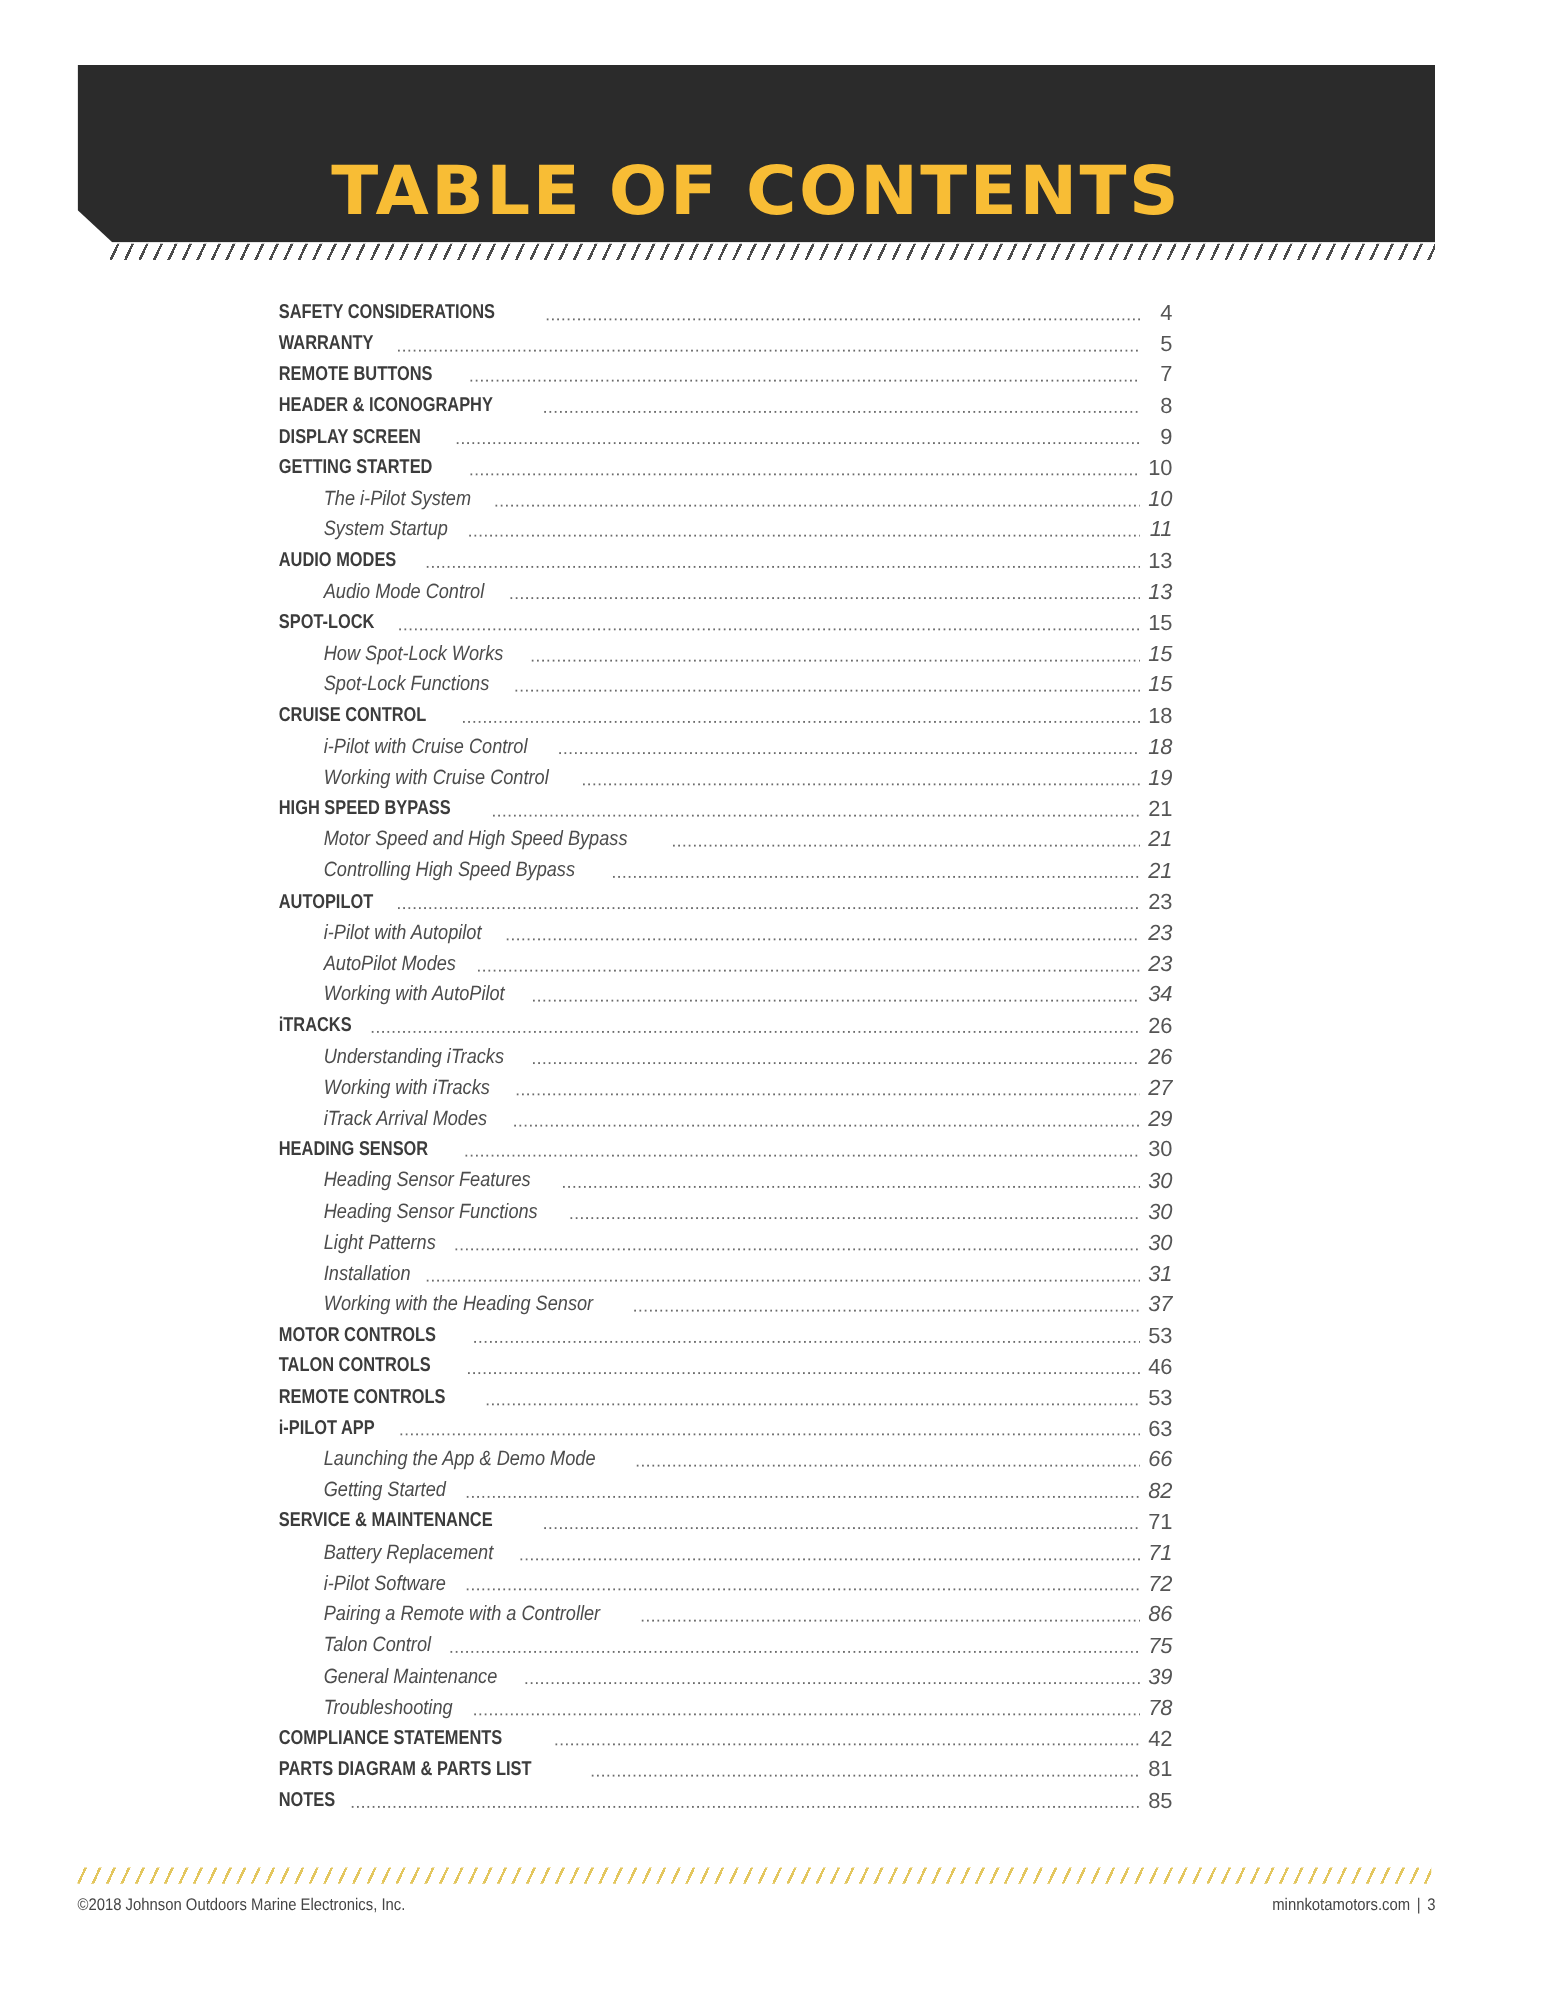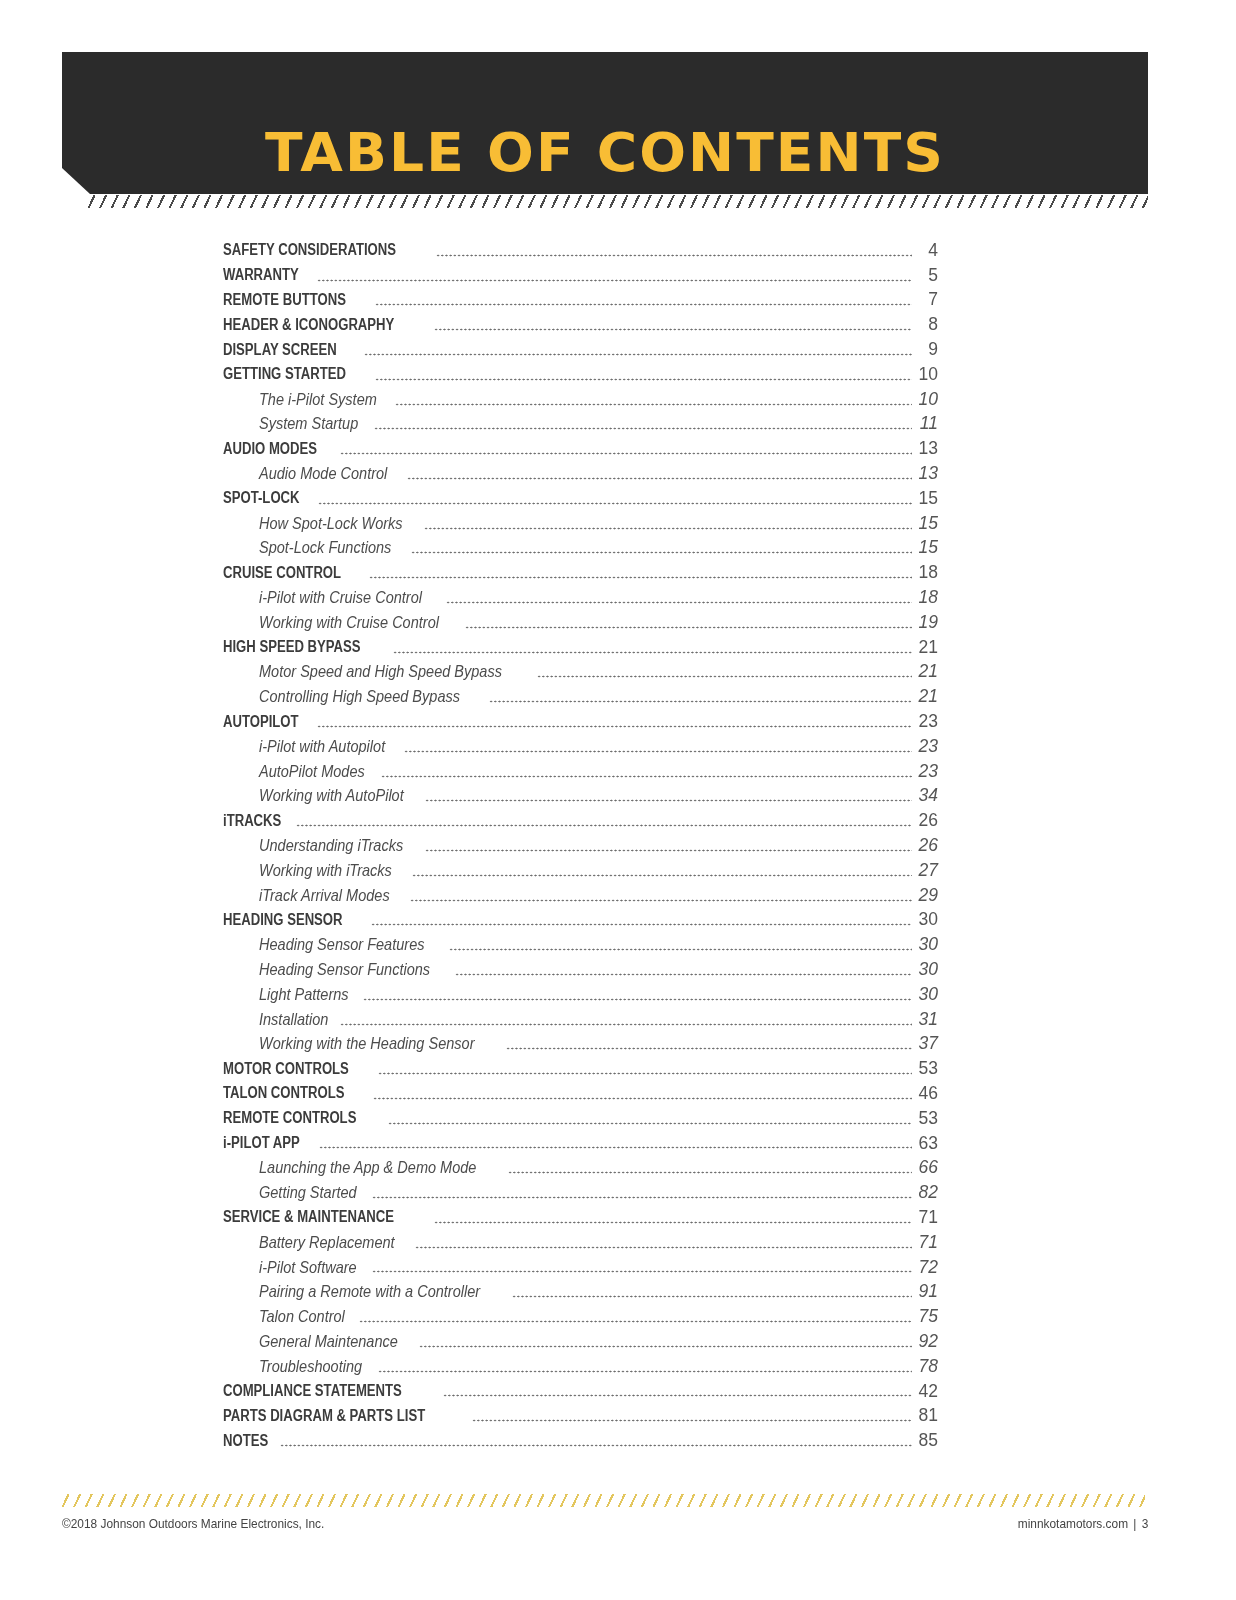--- a/index.html
+++ b/index.html
@@ -270,31 +270,31 @@
       <span class="page">71</span>
     </div>
     <div class="toc-row sub">
       <span class="label">i-Pilot Software</span>
       <span class="dots"></span>
       <span class="page">72</span>
     </div>
     <div class="toc-row sub">
       <span class="label">Pairing a Remote with a Controller</span>
       <span class="dots"></span>
-      <span class="page">91</span>
+      <span class="page">86</span>
     </div>
     <div class="toc-row sub">
       <span class="label">Talon Control</span>
       <span class="dots"></span>
       <span class="page">75</span>
     </div>
     <div class="toc-row sub">
       <span class="label">General Maintenance</span>
       <span class="dots"></span>
-      <span class="page">92</span>
+      <span class="page">39</span>
     </div>
     <div class="toc-row sub">
       <span class="label">Troubleshooting</span>
       <span class="dots"></span>
       <span class="page">78</span>
     </div>
     <div class="toc-row main">
       <span class="label">COMPLIANCE STATEMENTS</span>
       <span class="dots"></span>
       <span class="page">42</span>

